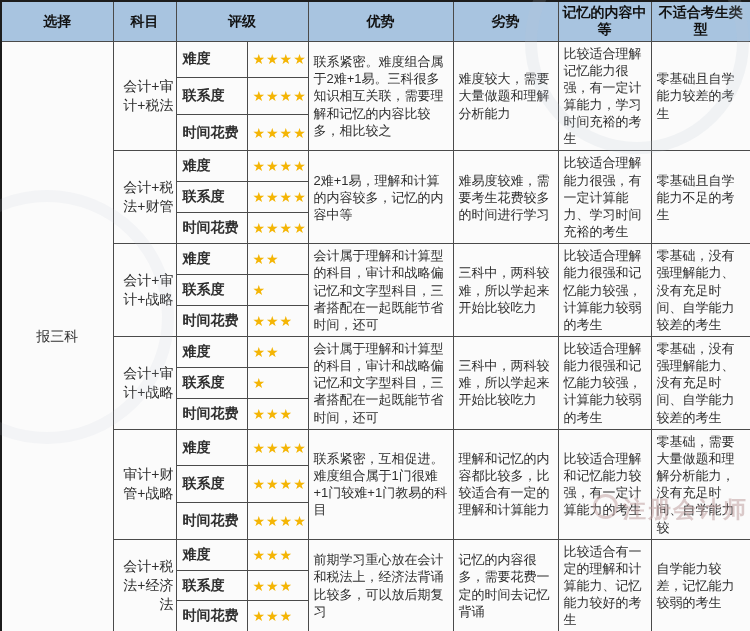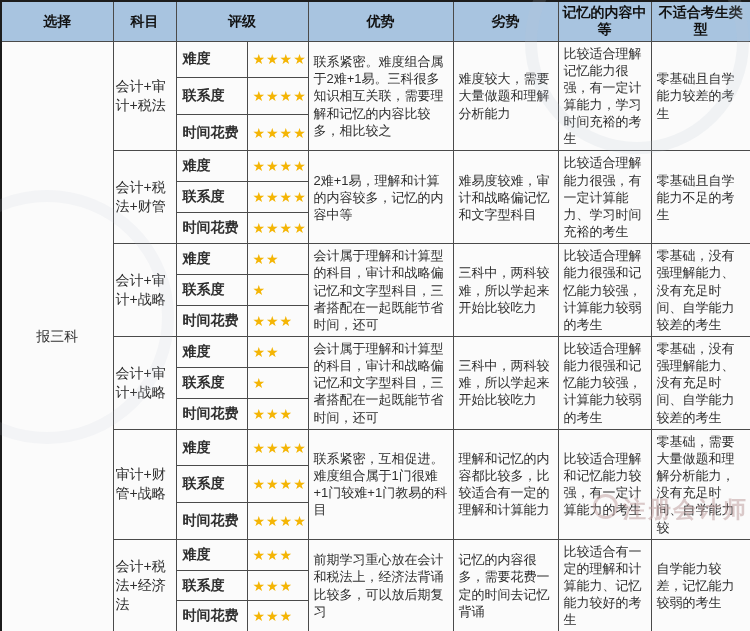--- a/index.html
+++ b/index.html
@@ -16,21 +16,21 @@
   }
   th,td{border:1px solid #4a4a4a;overflow:hidden;}
   thead tr{height:40px;}
   th{
     background:#A8C4E0;color:#121212;
     font-size:14px;font-weight:bold;text-align:center;
     padding:1px 2px;line-height:1.25;
   }
   td{background:#FBFBFB;color:#2e2e2e;vertical-align:middle;}
   td.sel{text-align:center;font-size:14px;padding:18px;}
-  td.subj{text-align:left;font-size:14px;padding:2px;line-height:1.35;}
+  td.subj{text-align:right;font-size:14px;padding:2px;line-height:1.35;}
   td.lbl{font-size:14px;text-align:left;padding:2px 2px 2px 6px;font-weight:bold;}
   td.stars{
     color:#F4B505;font-size:14px;text-align:left;
     padding:0 0 0 5px;letter-spacing:1px;white-space:nowrap;
   }
   td.txt{
     font-size:13px;line-height:1.32;text-align:left;
     padding:3px 5px;
   }
   
@@ -98,21 +98,21 @@
       <tr>
         <td class="lbl">时间花费</td>
         <td class="stars">★★★★★</td>
       </tr>
 
       <tr>
         <td class="subj" rowspan="3">会计+税法+财管</td>
         <td class="lbl">难度</td>
         <td class="stars">★★★★</td>
         <td class="txt" rowspan="3">2难+1易，理解和计算的内容较多，记忆的内容中等</td>
-        <td class="txt" rowspan="3">难易度较难，审计和战略偏记忆和文字型科目</td>
+        <td class="txt" rowspan="3">难易度较难，需要考生花费较多的时间进行学习</td>
         <td class="txt" rowspan="3">比较适合理解能力很强，有一定计算能力、学习时间充裕的考生</td>
         <td class="txt" rowspan="3">零基础且自学能力不足的考生</td>
       </tr>
       <tr>
         <td class="lbl">联系度</td>
         <td class="stars">★★★★★</td>
       </tr>
       <tr>
         <td class="lbl">时间花费</td>
         <td class="stars">★★★★</td>

